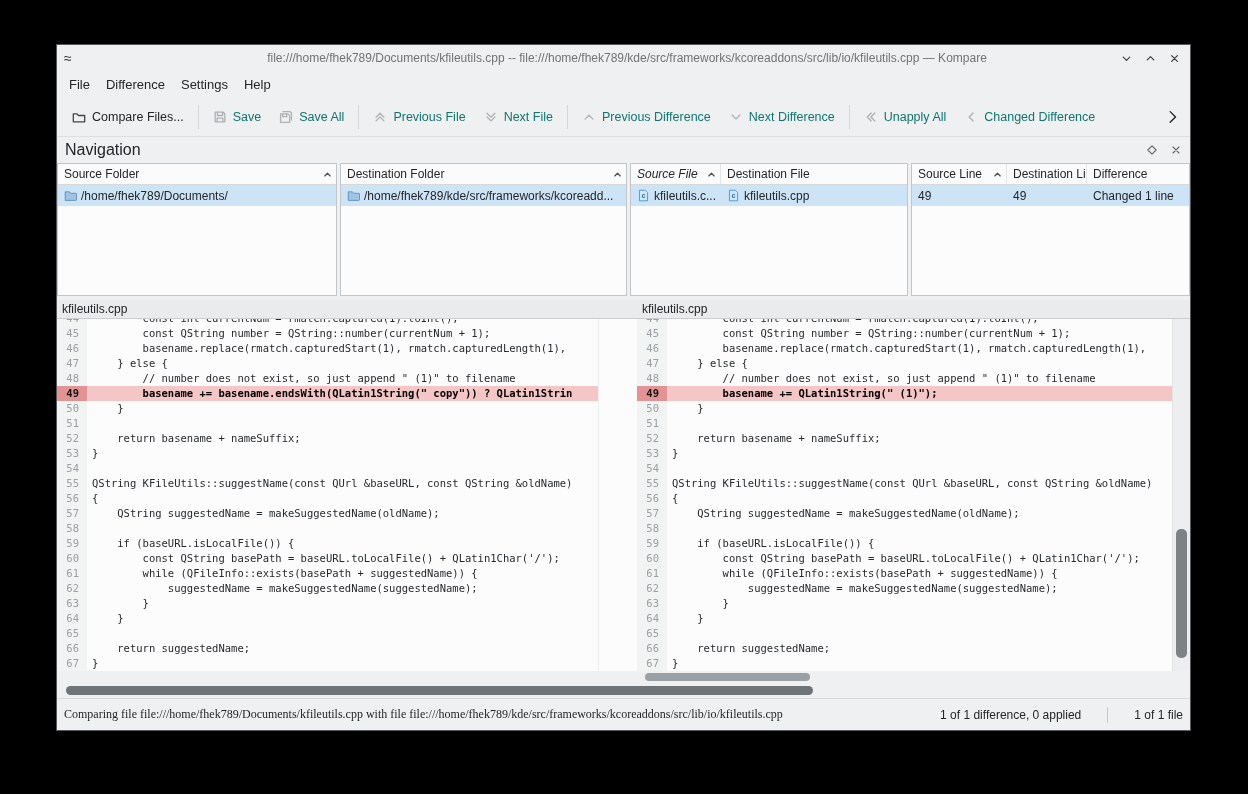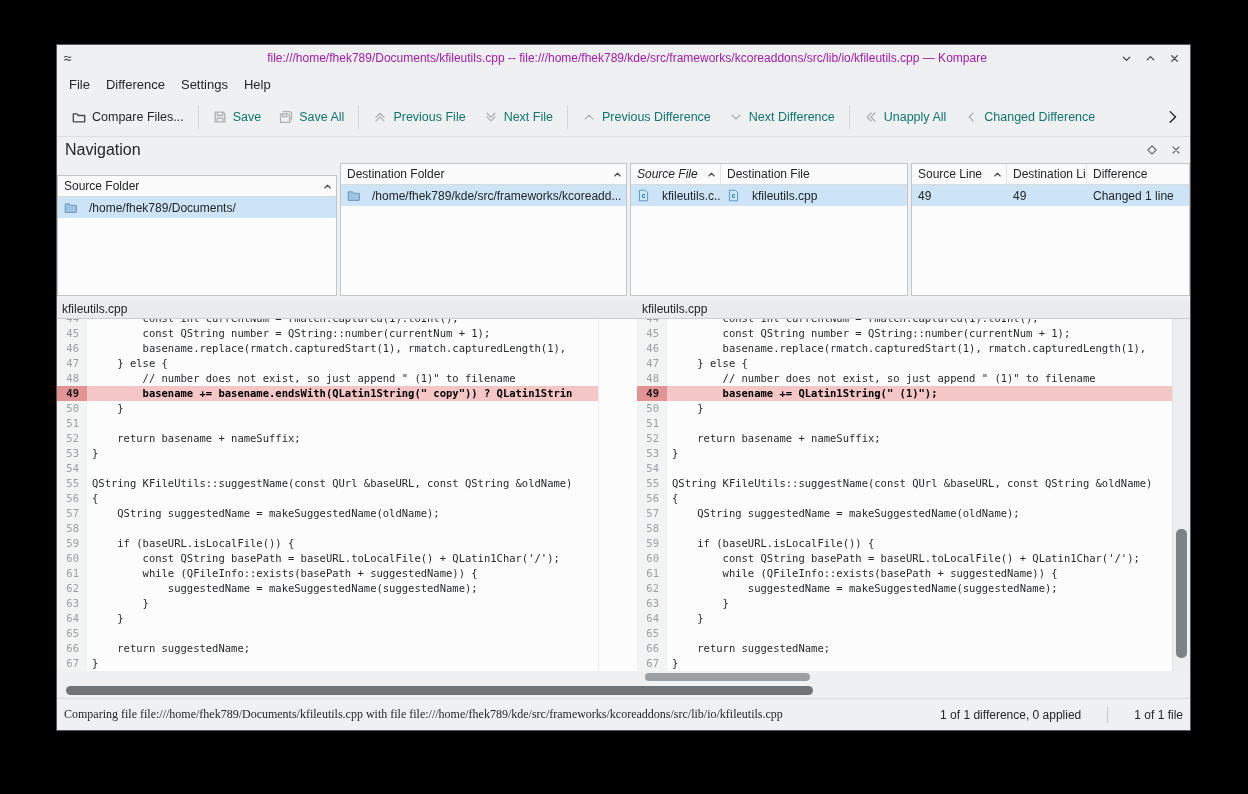--- a/index.html
+++ b/index.html
@@ -4,21 +4,21 @@
 <style>
   * { margin:0; padding:0; box-sizing:border-box; }
   body { background:#000; width:1248px; height:794px; position:relative; overflow:hidden;
          font-family:"Liberation Sans","DejaVu Sans",sans-serif; color:#232629; }
   .window { position:absolute; left:57px; top:45px; width:1133px; height:685px;
             background:#eff0f1; box-shadow:0 0 0 1px #55595d; display:flex; flex-direction:column; }
 
   
   .titlebar { height:26px; flex:none; display:flex; align-items:center; position:relative; }
   .app-icon { margin-left:7px; font-size:14px; color:#2e3134; line-height:1; }
-  .title { position:absolute; left:0; right:0; text-align:center; font-size:12px; color:#a21caf;
+  .title { position:absolute; left:0; right:0; text-align:center; font-size:12px; color:#737373;
            white-space:nowrap; overflow:hidden;padding-left:7px; }
   .win-controls { margin-left:auto; display:flex; align-items:center; z-index:2; padding-right:4px; }
   .win-btn { width:24px; height:22px; display:flex; align-items:center; justify-content:center; color:#3a3e42; }
 
   
   .menubar { height:26px; flex:none; display:flex; align-items:center; padding-left:4px; }
   .menu-item { padding:4px 8px; font-size:13px; color:#232629; border-radius:3px; }
 
   
   .toolbar { height:40px; flex:none; display:flex; align-items:center; padding:0 6px;
@@ -32,32 +32,32 @@
   .tb-overflow { margin-left:auto; color:#232629; display:flex; align-items:center; padding:4px; }
 
   
   .dock-header { height:22px; flex:none; margin-top:2px; display:flex; align-items:center;
                  padding:0 8px; font-size:16px; }
   .dock-btns { margin-left:auto; display:flex; gap:12px; color:#62686c; align-items:center; }
   .dock-btn { display:flex; }
 
   .nav-panels { height:133px; flex:none; margin-top:2px; display:flex; gap:3px; }
   .nav-panel { background:#fcfcfc; border:1px solid #c2c6c9; display:flex; flex-direction:column; overflow:hidden; }
-  .np0 { width:280px;margin-top:12px; } .np1 { width:287px; } .np2 { width:278px; } .np3 { flex:1; }
+  .np0 { width:280px; } .np1 { width:287px; } .np2 { width:278px; } .np3 { flex:1; }
   .nav-head { height:21px; flex:none; display:flex; border-bottom:1px solid #d7d9db; background:#fbfbfc; }
   .nav-col { display:flex; align-items:center; justify-content:space-between; gap:3px;
              padding:0 4px 0 6px; font-size:12px; border-right:1px solid #e2e4e6;
              overflow:hidden; white-space:nowrap; flex:1; color:#232629; }
   .nav-col:last-child { border-right:none; }
   .nav-col .sort-ic { color:#4a4f54; flex:none; display:flex; }
   .np2 .nav-col:nth-child(1){ width:90px; flex:none;font-style:italic; }
   .np3 .nav-col:nth-child(1){ width:95px; flex:none; }
   .np3 .nav-col:nth-child(2){ width:80px; flex:none; }
   .nav-row { height:21px; flex:none; display:flex; background:#cde4f6; font-size:12px; }
-  .nav-cell { display:flex; align-items:center; gap:12px; padding:4px 6px; overflow:hidden;
+  .nav-cell { display:flex; align-items:center; gap:4px; padding:4px 6px; overflow:hidden;
               white-space:nowrap; flex:1; height:100%; }
   .np2 .nav-cell:nth-child(1){ width:90px; flex:none; }
   .np3 .nav-cell:nth-child(1){ width:95px; flex:none; }
   .np3 .nav-cell:nth-child(2){ width:80px; flex:none; }
   .nav-cell .cell-ic { display:flex; flex:none; }
 
   
   .diff-area { margin-top:4px; flex:none; display:flex; flex-direction:column; }
   .pane-headers { display:flex; height:19px; }
   .pane-header { background:#e9ebec; border-bottom:1px solid #cbcecf; font-size:12px;

